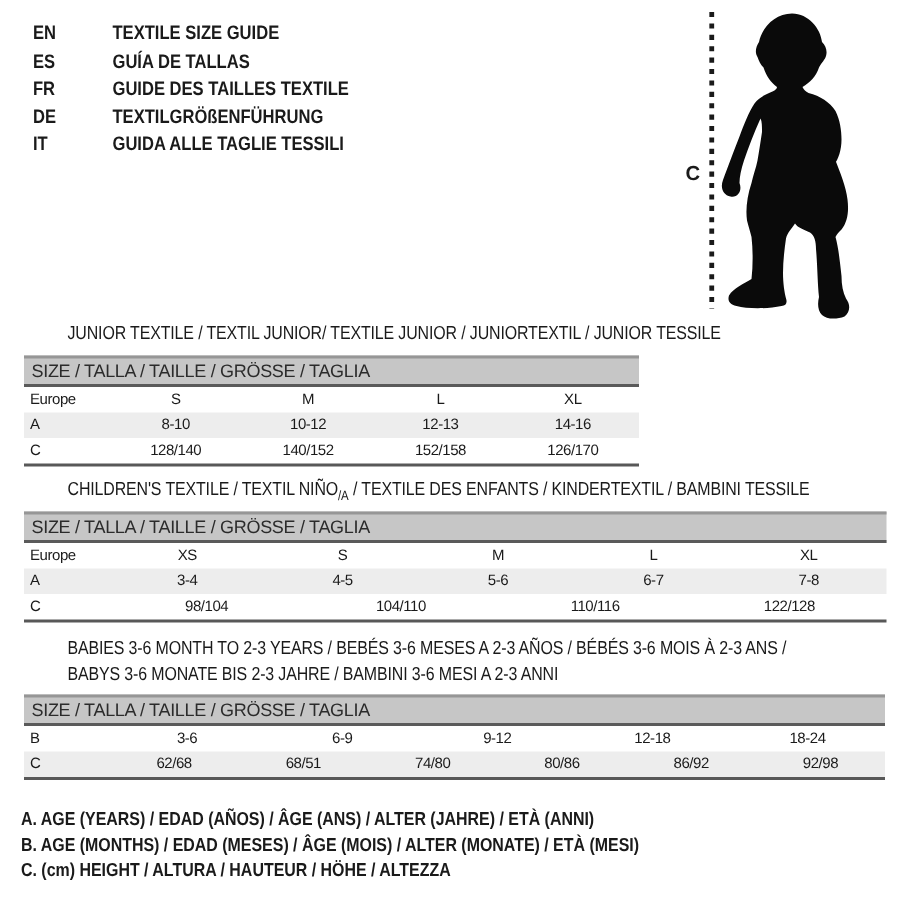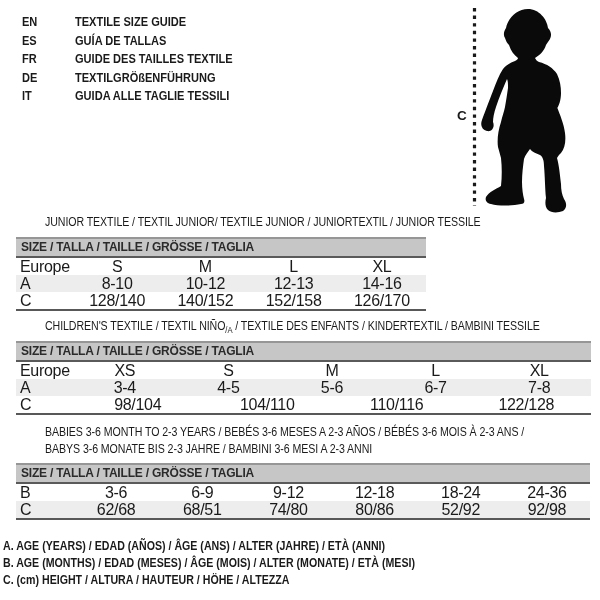--- a/index.html
+++ b/index.html
@@ -29,29 +29,29 @@
   .title-3{top:424px;line-height:17px;}
 
   
   .table{left:16px;border-bottom:2px solid #585858;}
   .table-1{top:237px;width:410px;}
   .table-2{top:341px;width:575px;}
   .table-3{top:463px;width:574px;}
   .size-bar{
     height:17px;line-height:17px;background:#c6c6c6;
     border-top:2px solid #969696;border-bottom:2px solid #5a5a5a;
-    font-size:12px;color:#2b2b2b;padding-left:5px;letter-spacing:-0.2px;white-space:nowrap;font-weight:bold;
+    font-size:12px;color:#2b2b2b;padding-left:5px;letter-spacing:-0.2px;white-space:nowrap;
   }
-  .trow{display:flex;height:17px;line-height:17px;font-size:16px;letter-spacing:-0.3px;}
+  .trow{display:flex;height:17px;line-height:17px;font-size:10px;letter-spacing:-0.3px;}
   .trow.alt{background:#ededed;}
   .trow .lbl{width:57px;padding-left:4px;box-sizing:border-box;}
   .trow .val{flex:1;text-align:center;}
 
   
-  .legend{left:3px;top:538px;font-weight:bold;font-size:12.5px;}
+  .legend{left:14px;top:538px;font-weight:bold;font-size:12.5px;}
   .legend-line{height:17px;line-height:17px;white-space:nowrap;}
 </style>
 </head>
 <body>
 
 <div class="abs lang-list">
   <div class="lang-row">
     <span class="lang-code"><span class="cond">EN</span></span>
     <span class="lang-title"><span class="cond">TEXTILE SIZE GUIDE</span></span>
   </div>
@@ -192,29 +192,28 @@
 </div>
 <div class="abs table table-3">
   <div class="size-bar">SIZE / TALLA / TAILLE / GRÖSSE / TAGLIA</div>
   <div class="trow">
     <span class="lbl">B</span>
     <span class="val">3-6</span>
     <span class="val">6-9</span>
     <span class="val">9-12</span>
     <span class="val">12-18</span>
     <span class="val">18-24</span>
-    <span class="val">24-36</span>
   </div>
   <div class="trow alt">
     <span class="lbl">C</span>
     <span class="val">62/68</span>
     <span class="val">68/51</span>
     <span class="val">74/80</span>
     <span class="val">80/86</span>
-    <span class="val">52/92</span>
+    <span class="val">86/92</span>
     <span class="val">92/98</span>
   </div>
 </div>
 
 <div class="abs legend">
   <div class="legend-line"><span class="cond">A. AGE (YEARS) / EDAD (AÑOS) / ÂGE (ANS) / ALTER (JAHRE) / ETÀ (ANNI)</span></div>
   <div class="legend-line"><span class="cond">B. AGE (MONTHS) / EDAD (MESES) / ÂGE (MOIS) / ALTER (MONATE) / ETÀ (MESI)</span></div>
   <div class="legend-line"><span class="cond">C. (cm) HEIGHT / ALTURA / HAUTEUR / HÖHE / ALTEZZA</span></div>
 </div>
 

